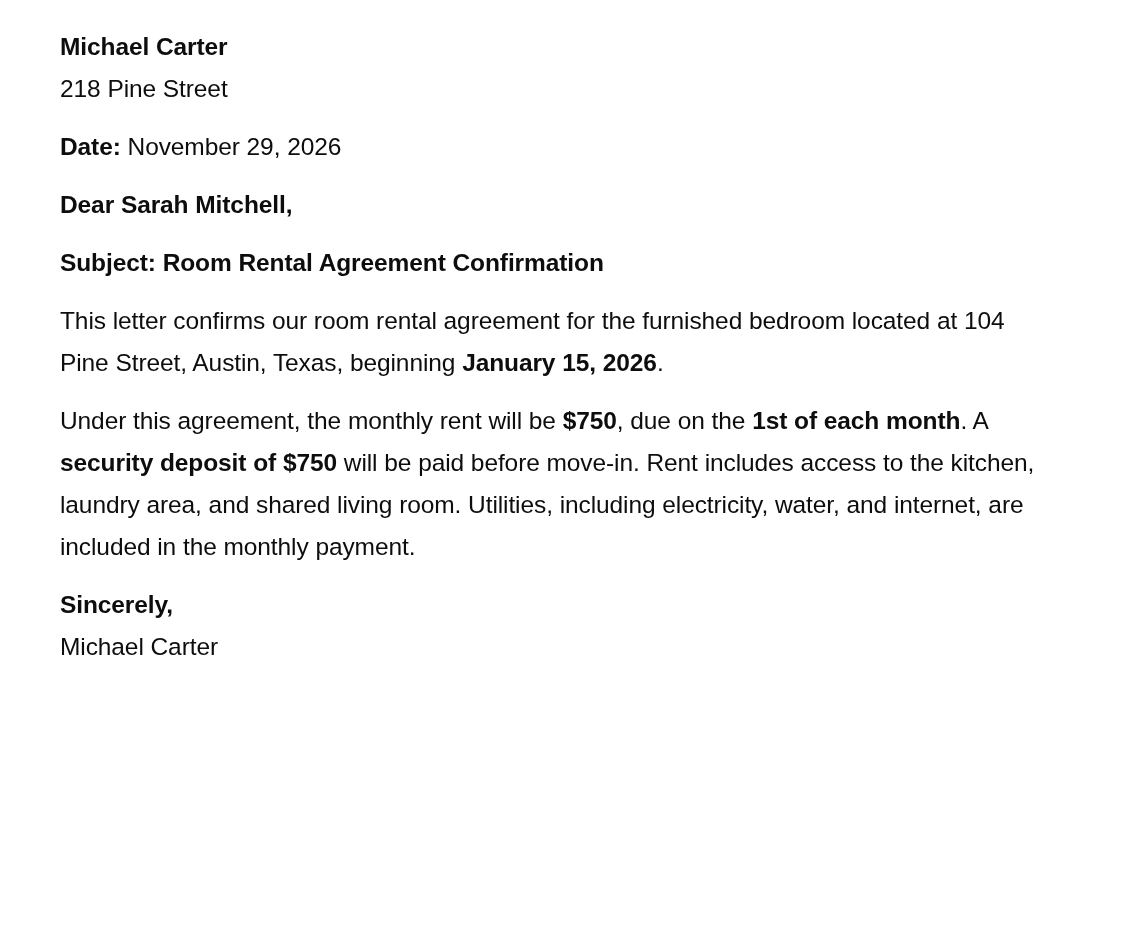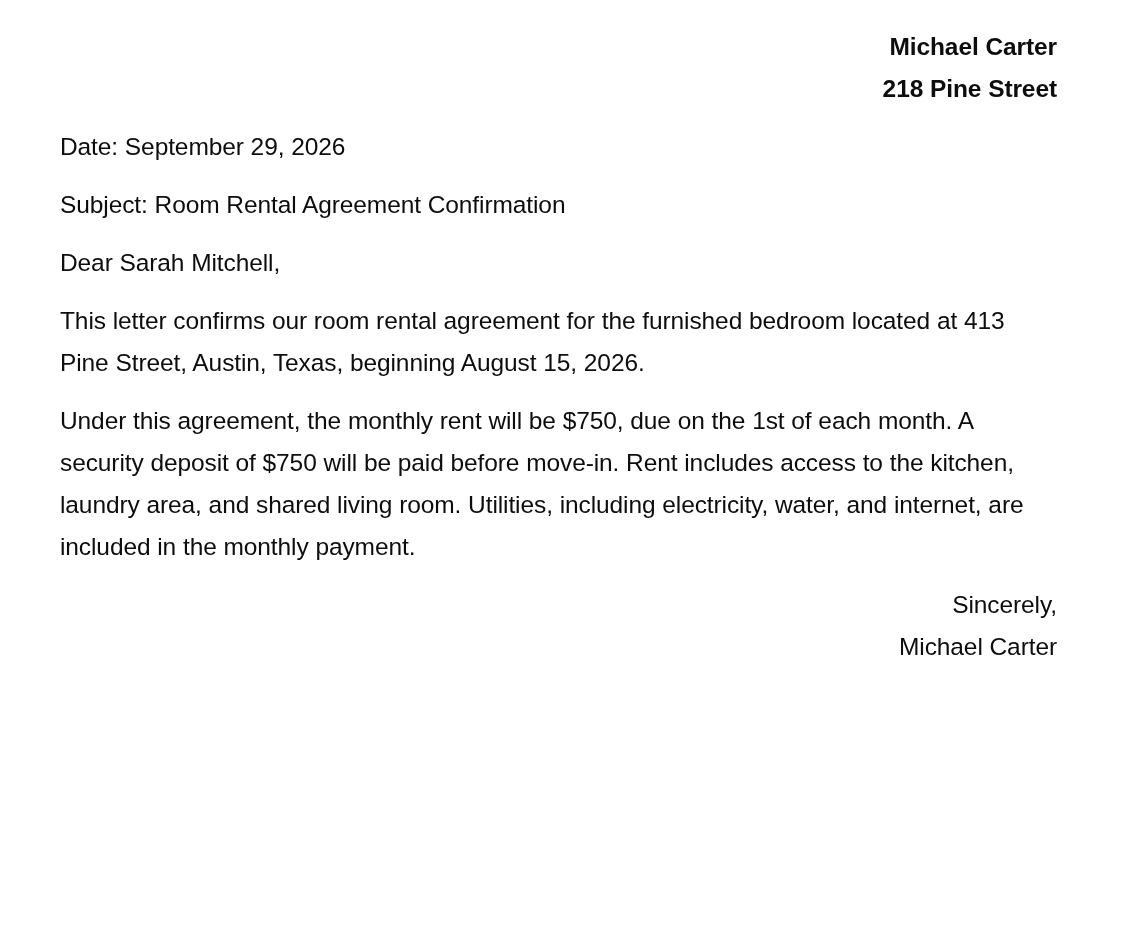--- a/index.html
+++ b/index.html
@@ -30,30 +30,29 @@
     letter-spacing: -0.1px;
     margin: 0 0 16px 0;
     text-align: left;
     word-spacing: 0.1px;
   }
   .block:last-child {
     margin-bottom: 0;
   }
   .tight {
     margin-bottom: 0;
-    text-align: right;
   }
   .b {
-    font-weight: normal;
+    font-weight: bold;
   }
   .sender-name {
     font-weight: bold;
   }
   .addr-line {
-    font-weight: bold;
+    font-weight: normal;
   }
   .sender-block {
     margin-bottom: 16px;
   }
   .closing-block {
     margin-bottom: 4px;
   }
   .para {
     font-weight: normal;
   }
@@ -62,27 +61,27 @@
 <body>
 
 <div class="page">
   <div class="doc">
 
     <div class="sender-block">
       <p class="block tight sender-name">Michael Carter</p>
       <p class="block tight addr-line">218 Pine Street</p>
     </div>
 
-    <p class="block"><span class="b">Date:</span><span> September 29, 2026</span></p>
+    <p class="block"><span class="b">Date:</span><span> November 29, 2026</span></p>
+
+    <p class="block b">Dear Sarah Mitchell,</p>
 
     <p class="block b">Subject: Room Rental Agreement Confirmation</p>
 
-    <p class="block b">Dear Sarah Mitchell,</p>
-
-    <p class="block para"><span>This letter confirms our room rental agreement for the furnished bedroom located at 413 Pine Street, Austin, Texas, beginning </span><span class="b">August 15, 2026</span><span>.</span></p>
+    <p class="block para"><span>This letter confirms our room rental agreement for the furnished bedroom located at 104 Pine Street, Austin, Texas, beginning </span><span class="b">January 15, 2026</span><span>.</span></p>
 
     <p class="block para"><span>Under this agreement, the monthly rent will be </span><span class="b">$750</span><span>, due on the </span><span class="b">1st of each month</span><span>. A </span><span class="b">security deposit of $750</span><span> will be paid before move-in. Rent includes access to the kitchen, laundry area, and shared living room. Utilities, including electricity, water, and internet, are included in the monthly payment.</span></p>
 
 
 
     <div class="closing-block">
       <p class="block tight b">Sincerely,</p>
       <p class="block tight para">Michael Carter</p>
     </div>
 

